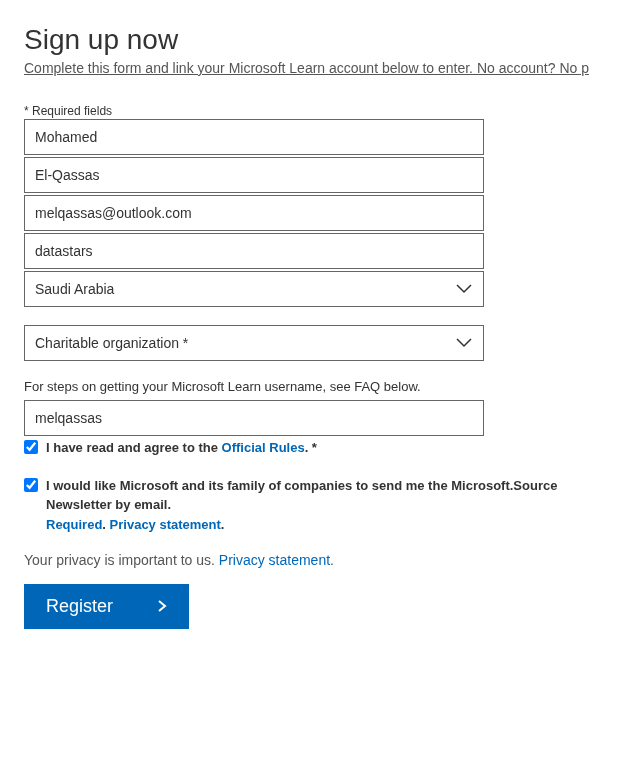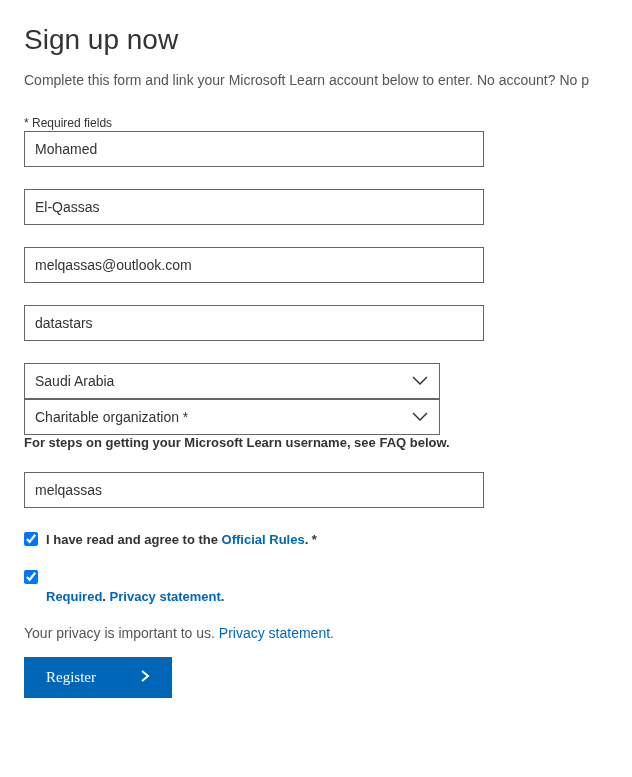--- a/index.html
+++ b/index.html
@@ -10,49 +10,51 @@
     body {
       font-family: 'Segoe UI', Tahoma, Geneva, Verdana, sans-serif;
       padding: 24px;
       color: #333;
       width: 632px;
     }
     .page-title {
       font-size: 28px;
       font-weight: 300;
       color: #333;
-      margin-bottom: 16px;
+      margin-bottom: 4px;
     }
     .intro-text {
       font-size: 14px;
       color: #555;
       margin-bottom: 28px;
       white-space: nowrap;
       overflow: hidden;
+      text-decoration: underline;
     }
     .required-label {
       font-size: 12px;
       color: #333;
       margin-bottom: 1px;
     }
     .form-field {
       width: 460px;
       height: 36px;
       border: 1px solid #666;
       padding: 8px 10px;
       font-size: 14px;
       color: #333;
-      margin-bottom: 22px;
+      margin-bottom: 2px;
       font-family: inherit;
       background: #fff;
       outline: none;
     }
     .select-wrapper {
       position: relative;
-      width: 416px;
+      width: 460px;
+      margin-bottom: 18px;
     }
     .select-field {
       width: 100%;
       height: 36px;
       border: 1px solid #666;
       padding: 0 10px;
       font-size: 14px;
       color: #333;
       font-family: inherit;
       background: #fff;
@@ -70,23 +72,23 @@
     }
     .chevron svg {
       width: 16px;
       height: 10px;
       stroke: #333;
       stroke-width: 1.5;
       fill: none;
     }
     .helper-text {
       font-size: 13px;
-      font-weight: 700;
-      color: #333;
-      margin-bottom: 22px;
+      font-weight: 400;
+      color: #333;
+      margin-bottom: 6px;
     }
     .checkbox-row {
       display: flex;
       align-items: flex-start;
       margin-bottom: 18px;
       font-size: 13px;
       font-weight: 600;
       color: #333;
     }
     .checkbox-row input[type="checkbox"] {
@@ -109,22 +111,22 @@
       font-size: 14px;
       color: #555;
       margin-top: 18px;
       margin-bottom: 16px;
     }
     .register-btn {
       background: #0067b8;
       color: #fff;
       border: none;
       padding: 12px 22px;
-      font-size: 15px;
-      font-family: Liberation Serif, serif;
+      font-size: 18px;
+      font-family: Liberation Sans, sans-serif;
       cursor: pointer;
       display: inline-flex;
       align-items: center;
       gap: 36px;
     }
     .register-btn .arrow {
       margin-left: 8px;
     }
     .register-btn .arrow svg {
       width: 10px;
@@ -182,21 +184,21 @@
 <div class="checkbox-row">
   <input type="checkbox" checked="" style="">
   <div class="cb-label">
     <span>I have read and agree to the </span><a class="link">Official Rules</a><span>. *</span>
   </div>
 </div>
 
 <div class="checkbox-row">
   <input type="checkbox" checked="" style="">
   <div class="cb-label">
-    <br>
+    <span>I would like Microsoft and its family of companies to send me the Microsoft.Source Newsletter by email.</span><br>
     <a class="link">Required</a><span>. </span><a class="link">Privacy statement</a><span>.</span>
   </div>
 </div>
 
 <p class="privacy-line">
   <span>Your privacy is important to us. </span><a class="link">Privacy statement</a><span>.</span>
 </p>
 
 <button class="register-btn">
   <span>Register</span>

